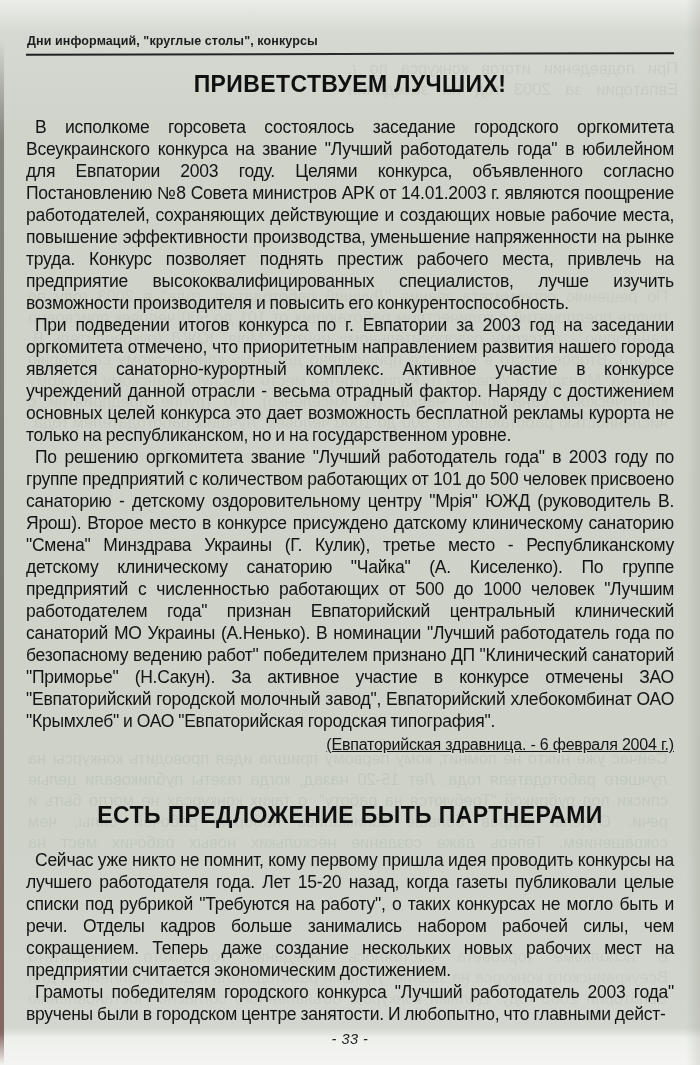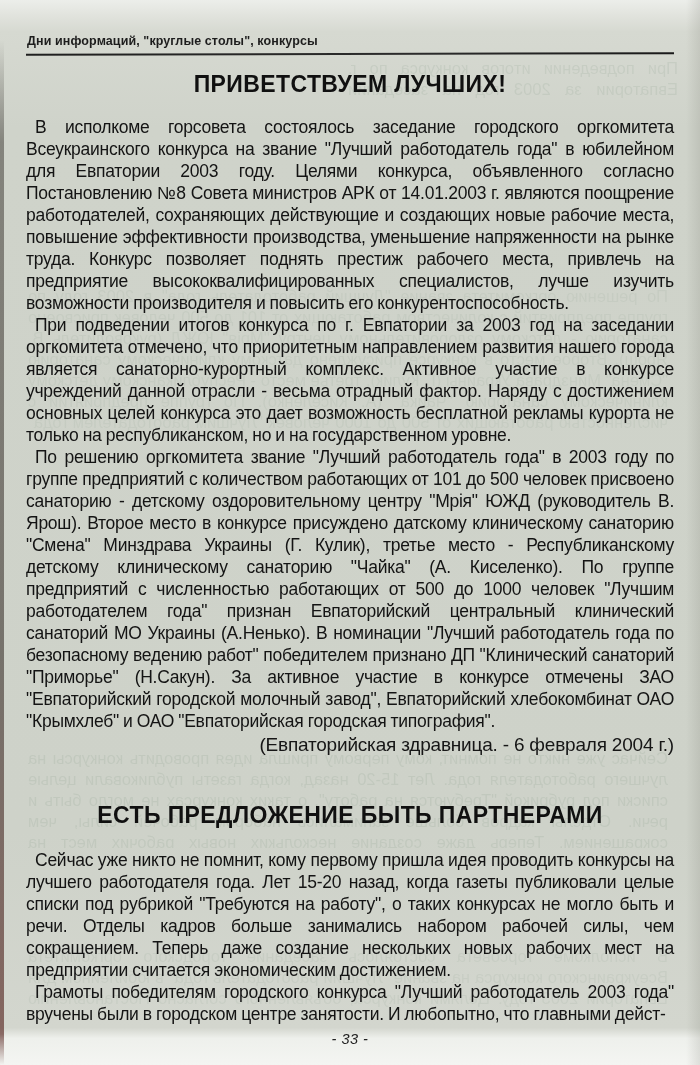--- a/index.html
+++ b/index.html
@@ -84,25 +84,26 @@
     line-height: 22px;
     letter-spacing: -0.25px;
     word-spacing: -0.5px;
     text-align: justify;
     text-indent: 9px;
     color: #141414;
   }
 
   .attribution {
     margin: 2px 0 0 0;
-    font-size: 19px;
+    font-size: 16px;
     line-height: 22px;
     text-align: right;
     letter-spacing: -0.2px;
     color: #161616;
+    text-decoration: underline;
   }
 
   .page-number {
     position: absolute;
     left: 0; right: 0;
     bottom: 18px;
     text-align: center;
     font-size: 14.5px;
     letter-spacing: 0.5px;
     color: #222;

